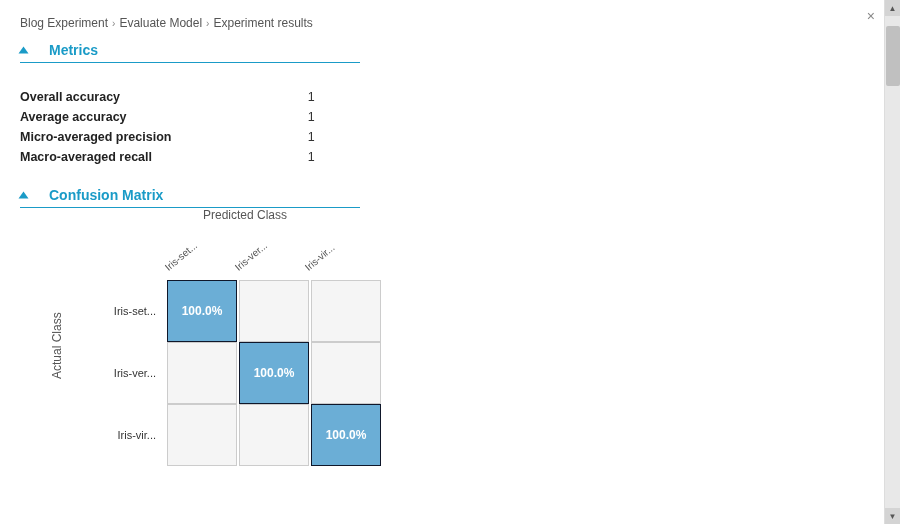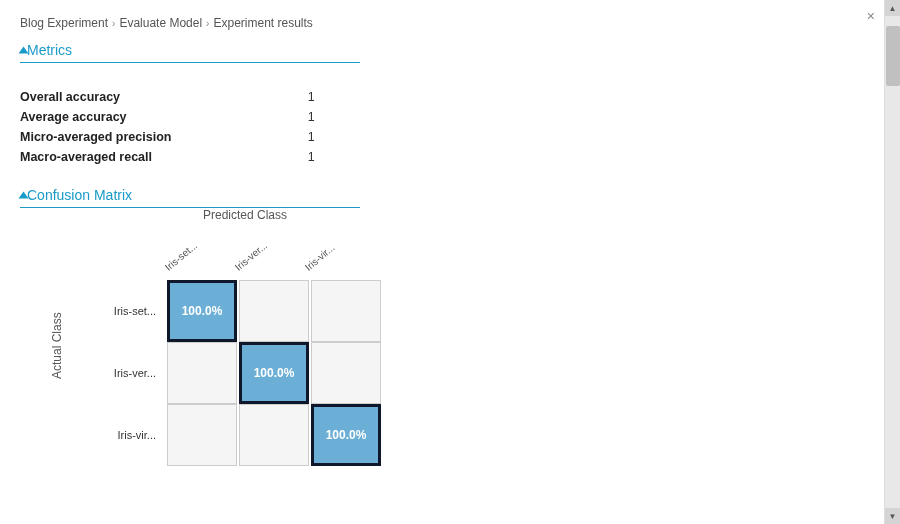--- a/index.html
+++ b/index.html
@@ -74,24 +74,24 @@
 
     .breadcrumb-sep {
       color: #888;
       font-size: 10px;
     }
 
     
     .section-header {
       display: flex;
       align-items: center;
-      gap: 0;
+      gap: 22px;
       color: #1a9bc7;
       font-size: 14px;
-      font-weight: 400;
+      font-weight: 700;
       margin-bottom: 0px;
       padding-bottom: 4px;
       border-bottom: 1px solid #1a9bc7;
       width: 340px;
     }
 
     .triangle-icon {
       width: 0;
       height: 0;
       border-top: 5px solid transparent;
@@ -206,21 +206,21 @@
       width: 90px;
       font-size: 11px;
       color: #333;
       text-align: right;
       padding-right: 10px;
     }
 
     .matrix-cell {
       width: 70px;
       height: 62px;
-      border: 3px solid #0f172a;
+      border: 1px solid #0f172a;
       background: #d6e8f5;
       display: flex;
       align-items: center;
       justify-content: center;
       font-size: 12px;
       font-weight: 600;
       color: #333;
       margin: 1px;
     }
 

